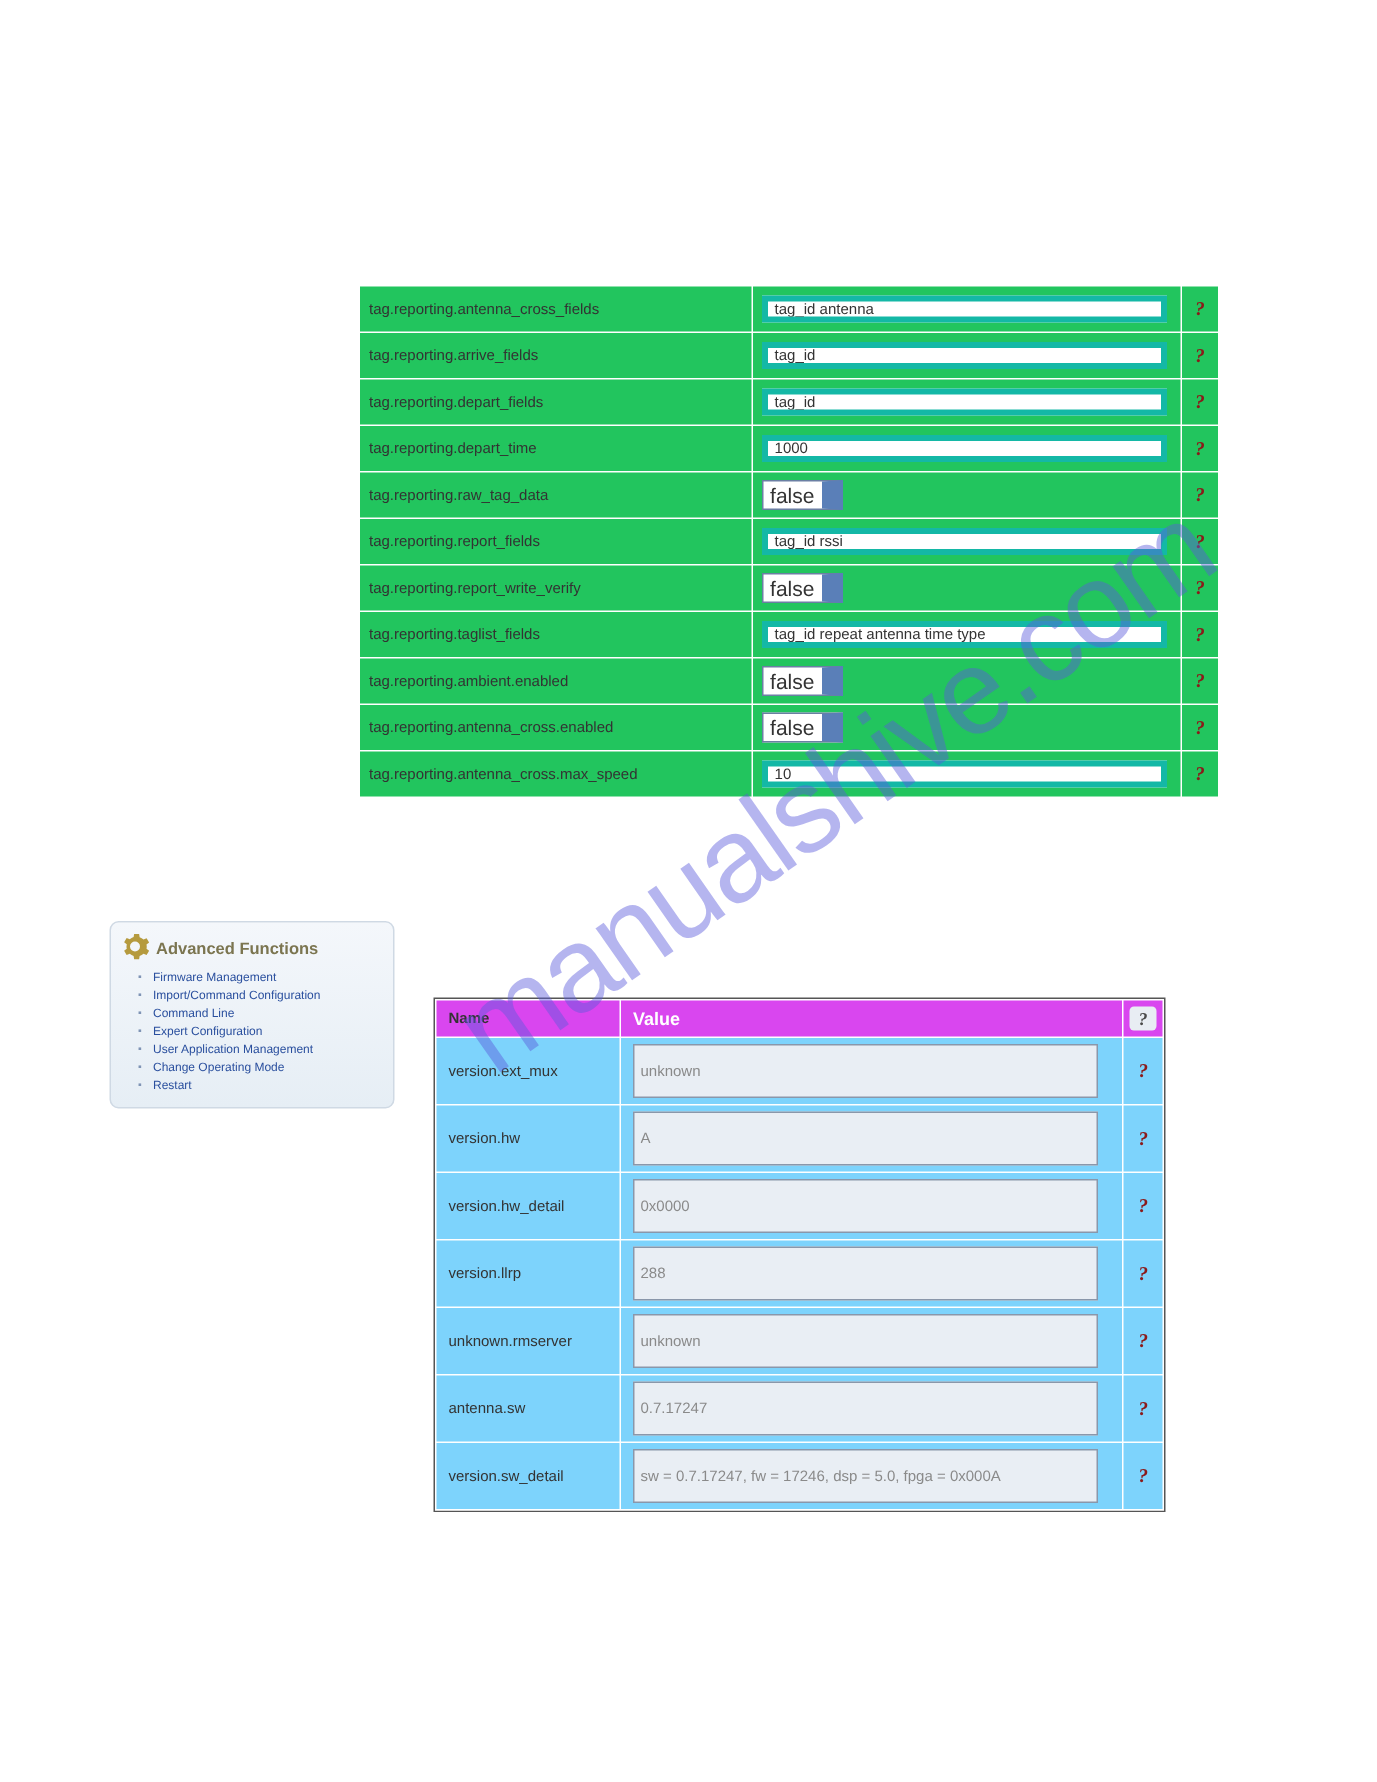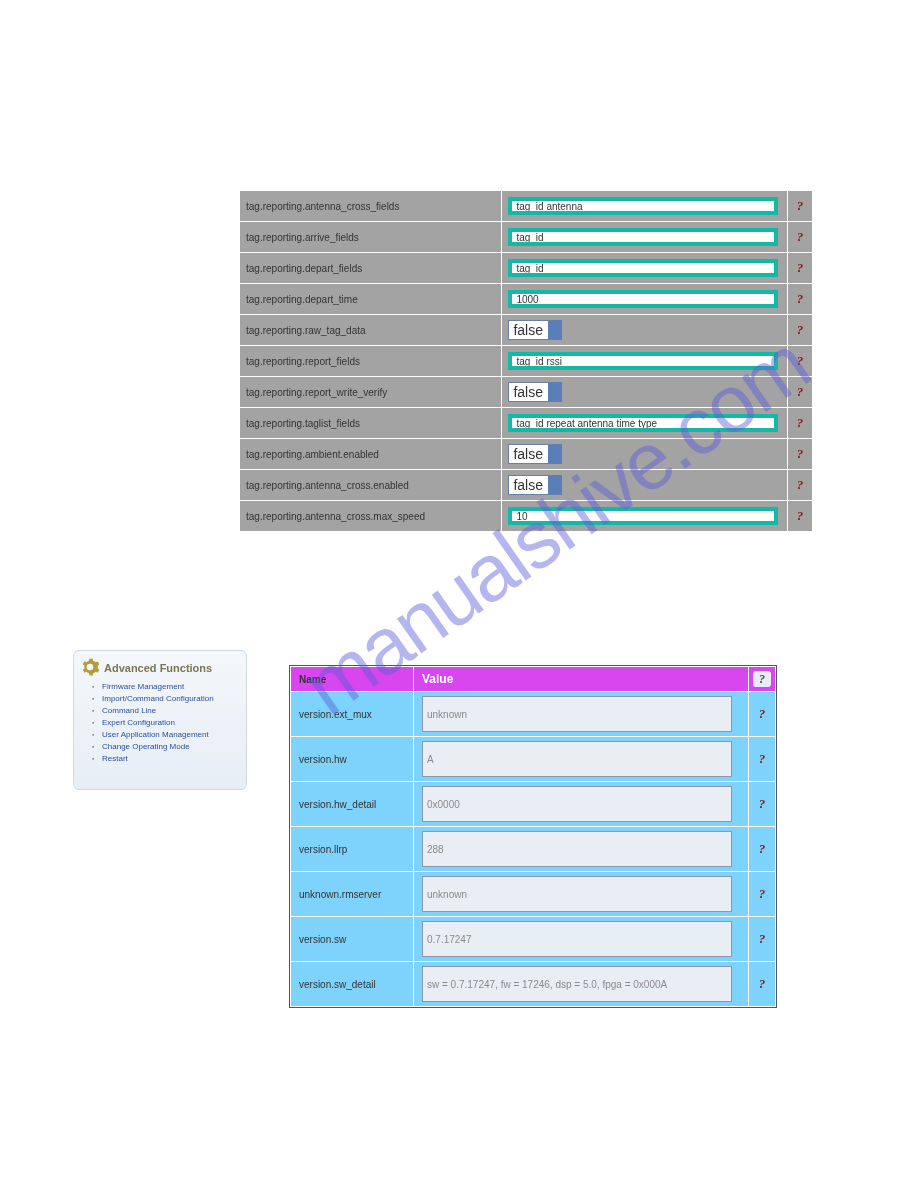--- a/index.html
+++ b/index.html
@@ -28,21 +28,21 @@
 
   
   .config-table {
     position: absolute;
     top: 190px;
     left: 239px;
     width: 574px;
     border-collapse: separate;
     border-spacing: 1px;
   }
-  .config-table tr { background: #a3a3a3; }
+  .config-table tr { background: #22c55e; }
   .config-table td { padding: 4px 6px; height: 30px; vertical-align: middle; }
   .config-table td.label-cell { width: 260px; color: #333; font-size: 10px; }
   .config-table td.value-cell { width: 283px; }
   .config-table td.help-cell  { width: 24px; text-align: center; }
   .config-table input[type=text] {
     width: 270px;
     height: 18px;
     border: 4px solid #14b8a6;
     background: #fff;
     font-size: 10px;
@@ -65,27 +65,27 @@
     font-family: Georgia, serif;
     font-style: italic;
     font-weight: bold;
     font-size: 13px;
     cursor: pointer;
   }
 
   
   .adv-panel {
     position: absolute;
-    top: 650px;
+    top: 614px;
     left: 73px;
-    width: 174px;
+    width: 190px;
     background: linear-gradient(#f4f7fb, #e6eef5);
     border: 1px solid #cfd9e4;
     border-radius: 6px;
-    padding: 6px 8px 24px 6px;
+    padding: 6px 8px 8px 6px;
   }
   .adv-header {
     display: flex;
     align-items: center;
     gap: 4px;
     margin-bottom: 2px;
   }
   .adv-title {
     color: #7b7550;
     font-weight: bold;
@@ -282,21 +282,21 @@
           <td class="vlabel">version.llrp</td>
           <td class="vvalue"><input type="text" class="ro" readonly="" value="288" style=""></td>
           <td class="vhelp"><span class="help-q">?</span></td>
         </tr>
         <tr>
           <td class="vlabel">unknown.rmserver</td>
           <td class="vvalue"><input type="text" class="ro" readonly="" value="unknown" style=""></td>
           <td class="vhelp"><span class="help-q">?</span></td>
         </tr>
         <tr>
-          <td class="vlabel">version.sw</td>
+          <td class="vlabel">antenna.sw</td>
           <td class="vvalue"><input type="text" class="ro" readonly="" value="0.7.17247" style=""></td>
           <td class="vhelp"><span class="help-q">?</span></td>
         </tr>
         <tr>
           <td class="vlabel">version.sw_detail</td>
           <td class="vvalue"><input type="text" class="ro" readonly="" value="sw = 0.7.17247, fw = 17246, dsp = 5.0, fpga = 0x000A" style=""></td>
           <td class="vhelp"><span class="help-q">?</span></td>
         </tr>
       </tbody>
   </table>

